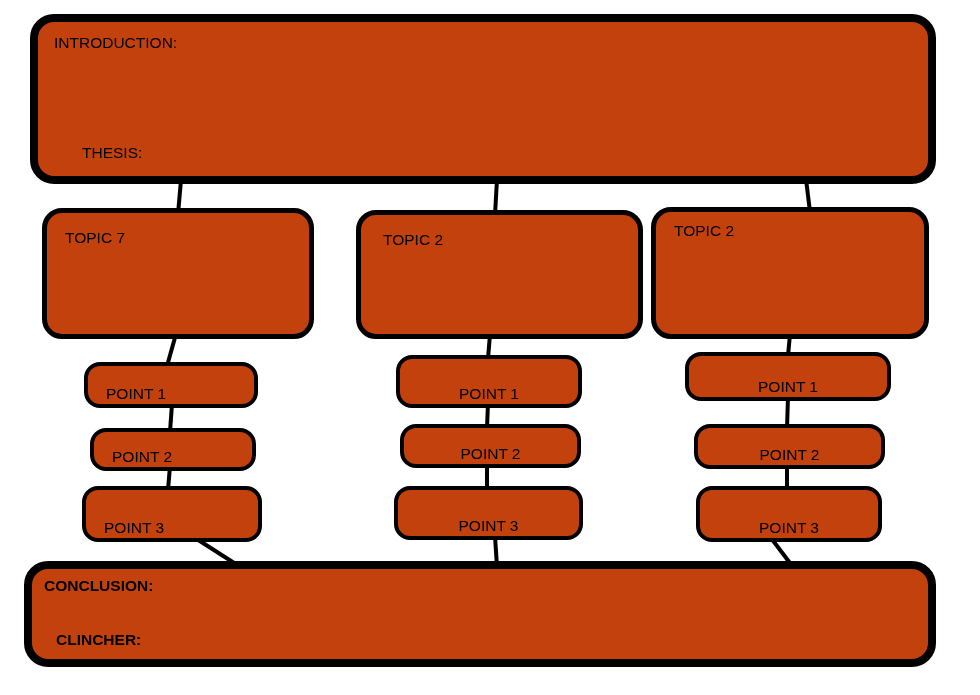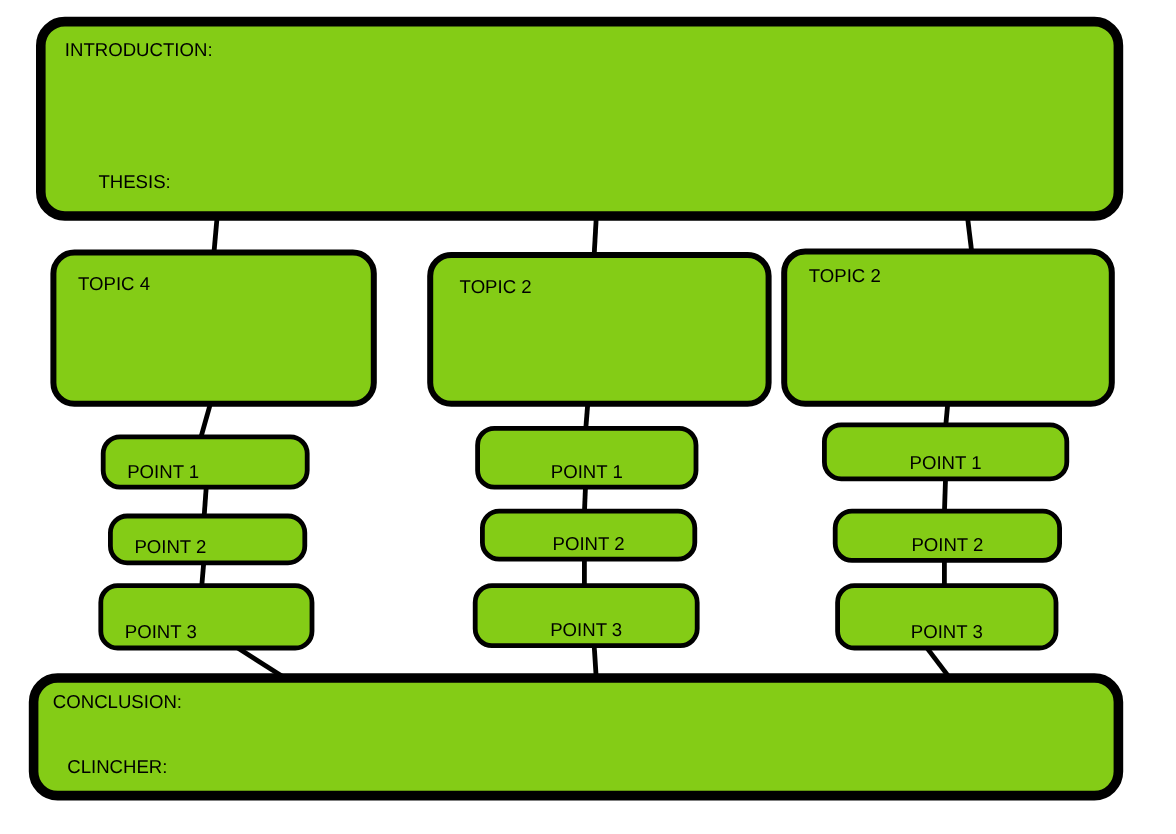--- a/index.html
+++ b/index.html
@@ -19,21 +19,21 @@
       overflow: hidden;
     }
     svg.connectors {
       position: absolute;
       top: 0;
       left: 0;
       z-index: 1;
     }
     .box {
       position: absolute;
-      background: #84cc16;
+      background: #c2410c;
       border-style: solid;
       border-color: #000000;
       box-sizing: border-box;
       z-index: 2;
     }
     .big {
       border-width: 8px;
       border-radius: 24px;
     }
     .topic {
@@ -89,21 +89,21 @@
     <line x1="787" y1="464" x2="787" y2="490" stroke="#000" stroke-width="4"></line>
     <line x1="771" y1="538" x2="793" y2="567" stroke="#000" stroke-width="4"></line>
   </svg>
 
   <div class="box big" style="left:30px; top:14px; width:906px; height:170px;">
     <span class="label corner-label">INTRODUCTION:</span>
     <span class="label" style="position:absolute; top:122px; left:16px;margin-left:28px;">THESIS:</span>
   </div>
 
   <div class="box topic" style="left:42px; top:208px; width:272px; height:131px;">
-    <span class="label corner-label" style="top:16px; left:18px;">TOPIC 4</span>
+    <span class="label corner-label" style="top:16px; left:18px;">TOPIC 7</span>
   </div>
 
   <div class="box topic" style="left:343px; top:210px; width:287px; height:129px;margin-left:13px;">
     <span class="label corner-label" style="top:16px; left:22px;">TOPIC 2</span>
   </div>
 
   <div class="box topic" style="left:651px; top:207px; width:278px; height:132px;">
     <span class="label corner-label" style="top:10px; left:18px;">TOPIC 2</span>
   </div>
 
@@ -130,18 +130,18 @@
   <div class="box point" style="left:685px; top:352px; width:206px; height:49px;">
     <span class="label">POINT 1</span>
   </div>
   <div class="box point" style="left:694px; top:424px; width:191px; height:45px;">
     <span class="label">POINT 2</span>
   </div>
   <div class="box point" style="left:696px; top:486px; width:186px; height:56px;">
     <span class="label">POINT 3</span>
   </div>
 
-  <div class="box big" style="left:24px; top:561px; width:912px; height:106px;">
+  <div class="box big" style="left:24px; top:561px; width:912px; height:106px;font-weight:bold;">
     <span class="label corner-label" style="top:8px; left:12px;">CONCLUSION:</span>
     <span class="label" style="position:absolute; top:62px; left:24px;">CLINCHER:</span>
   </div>
 
 </div>
 
 </body></html>

